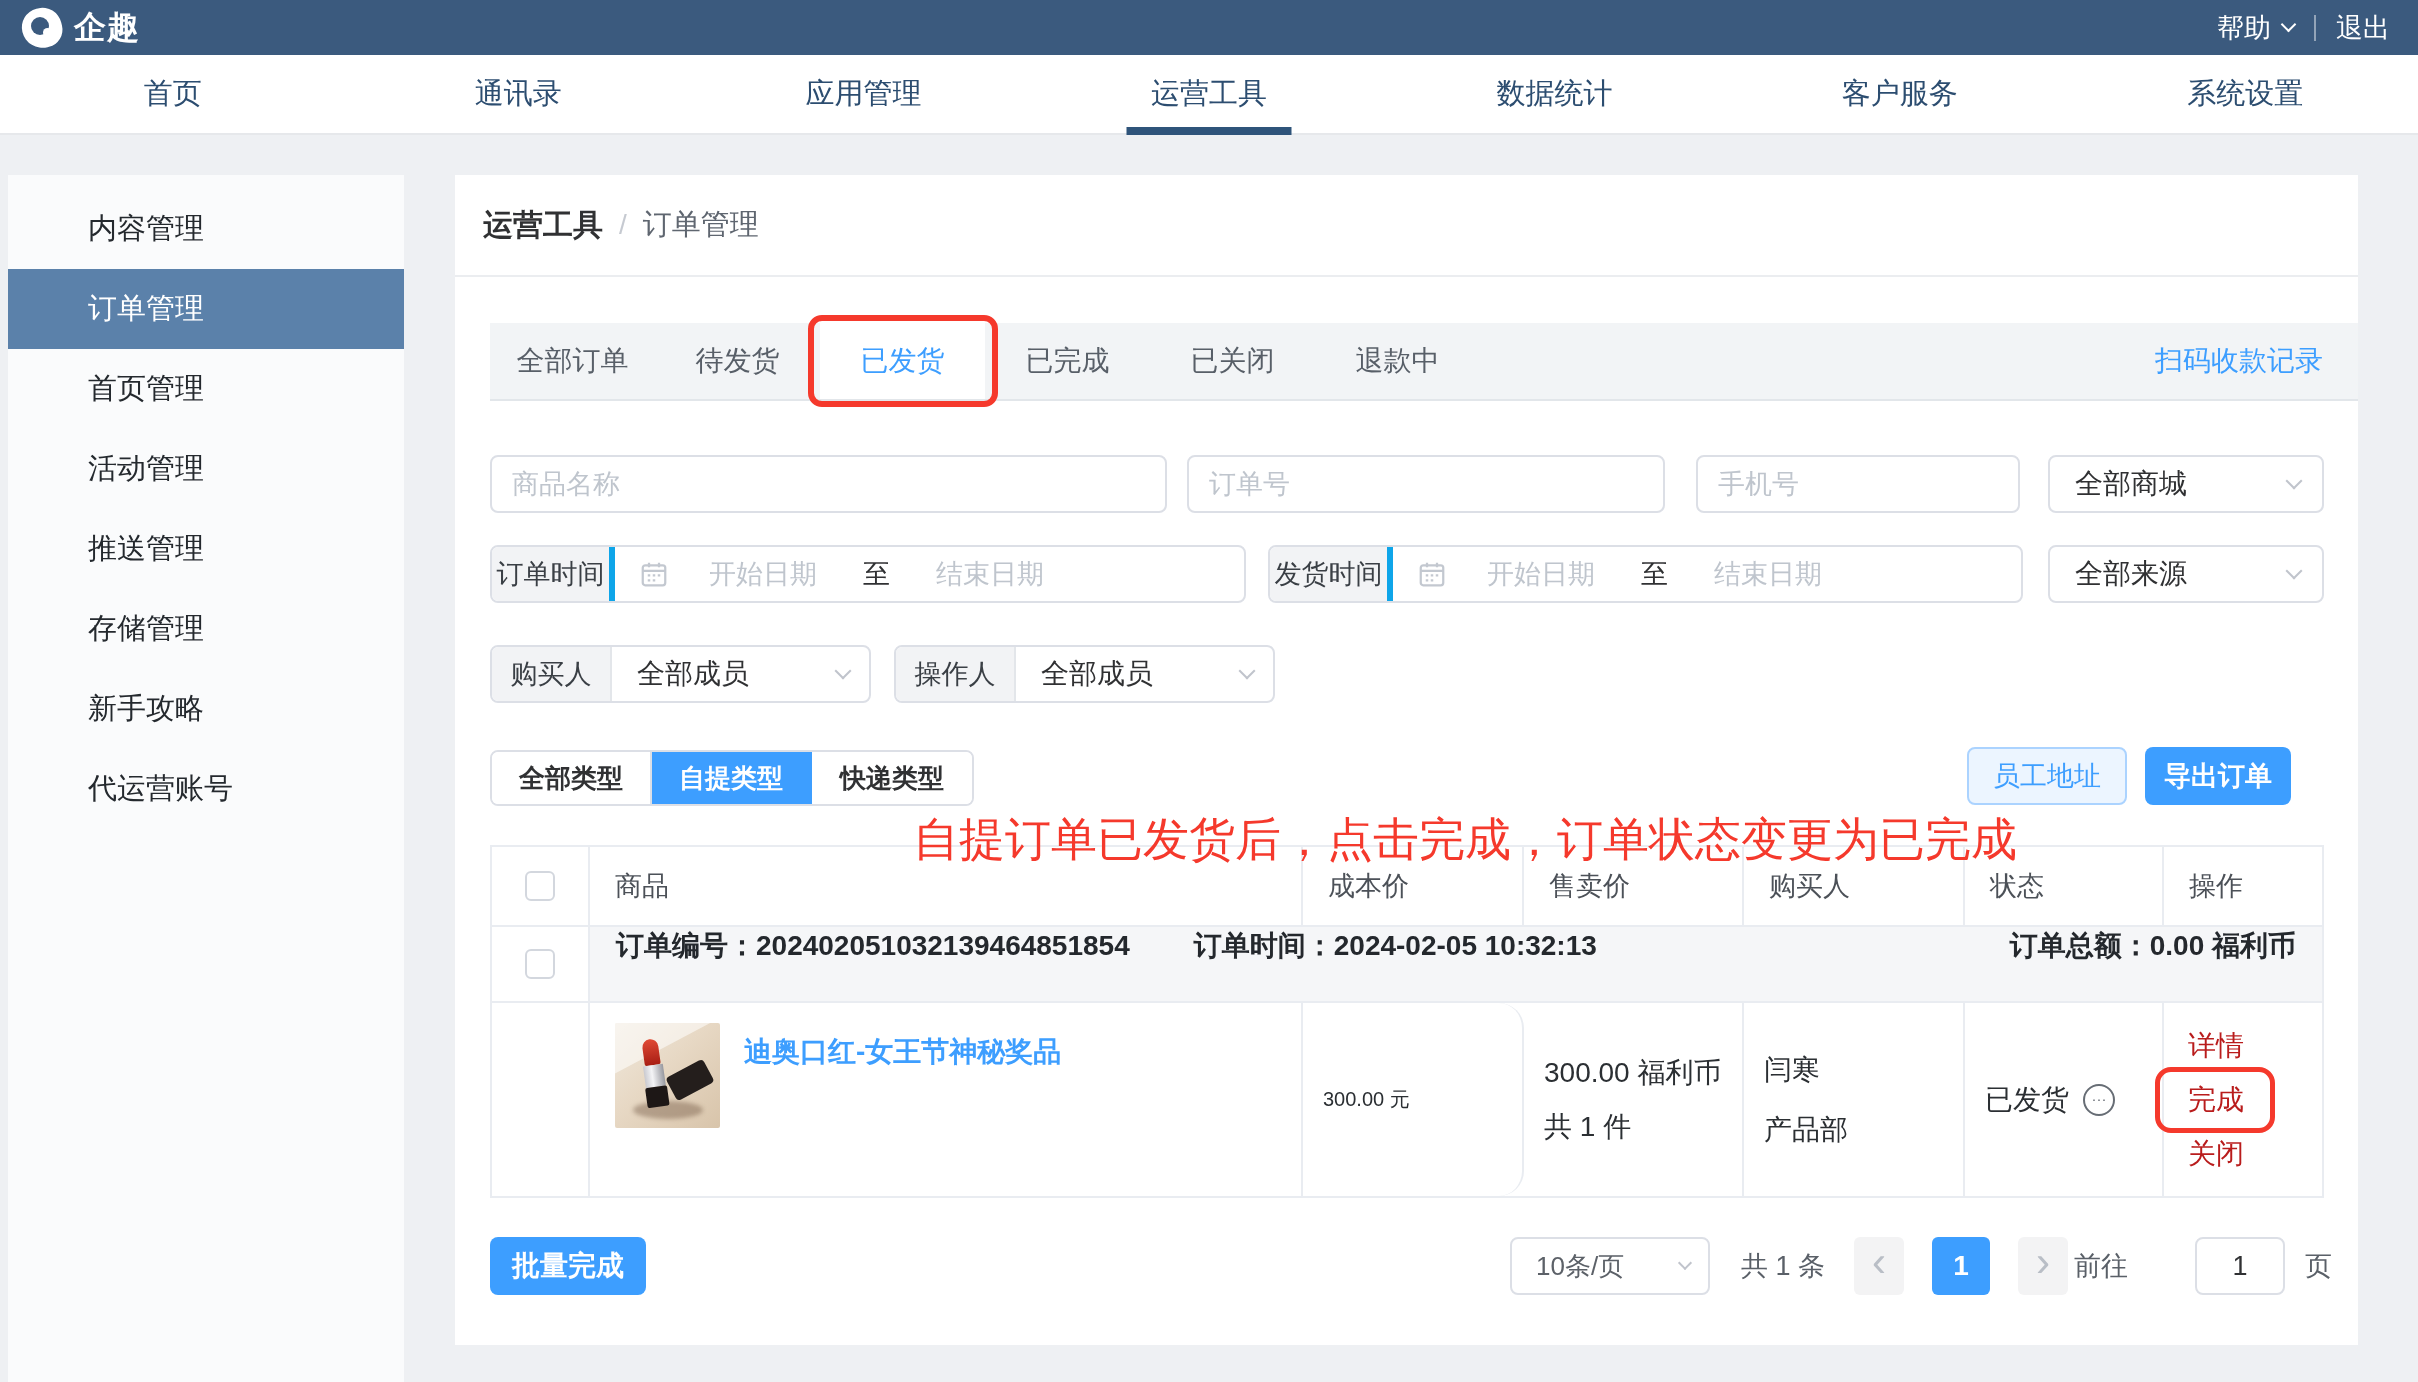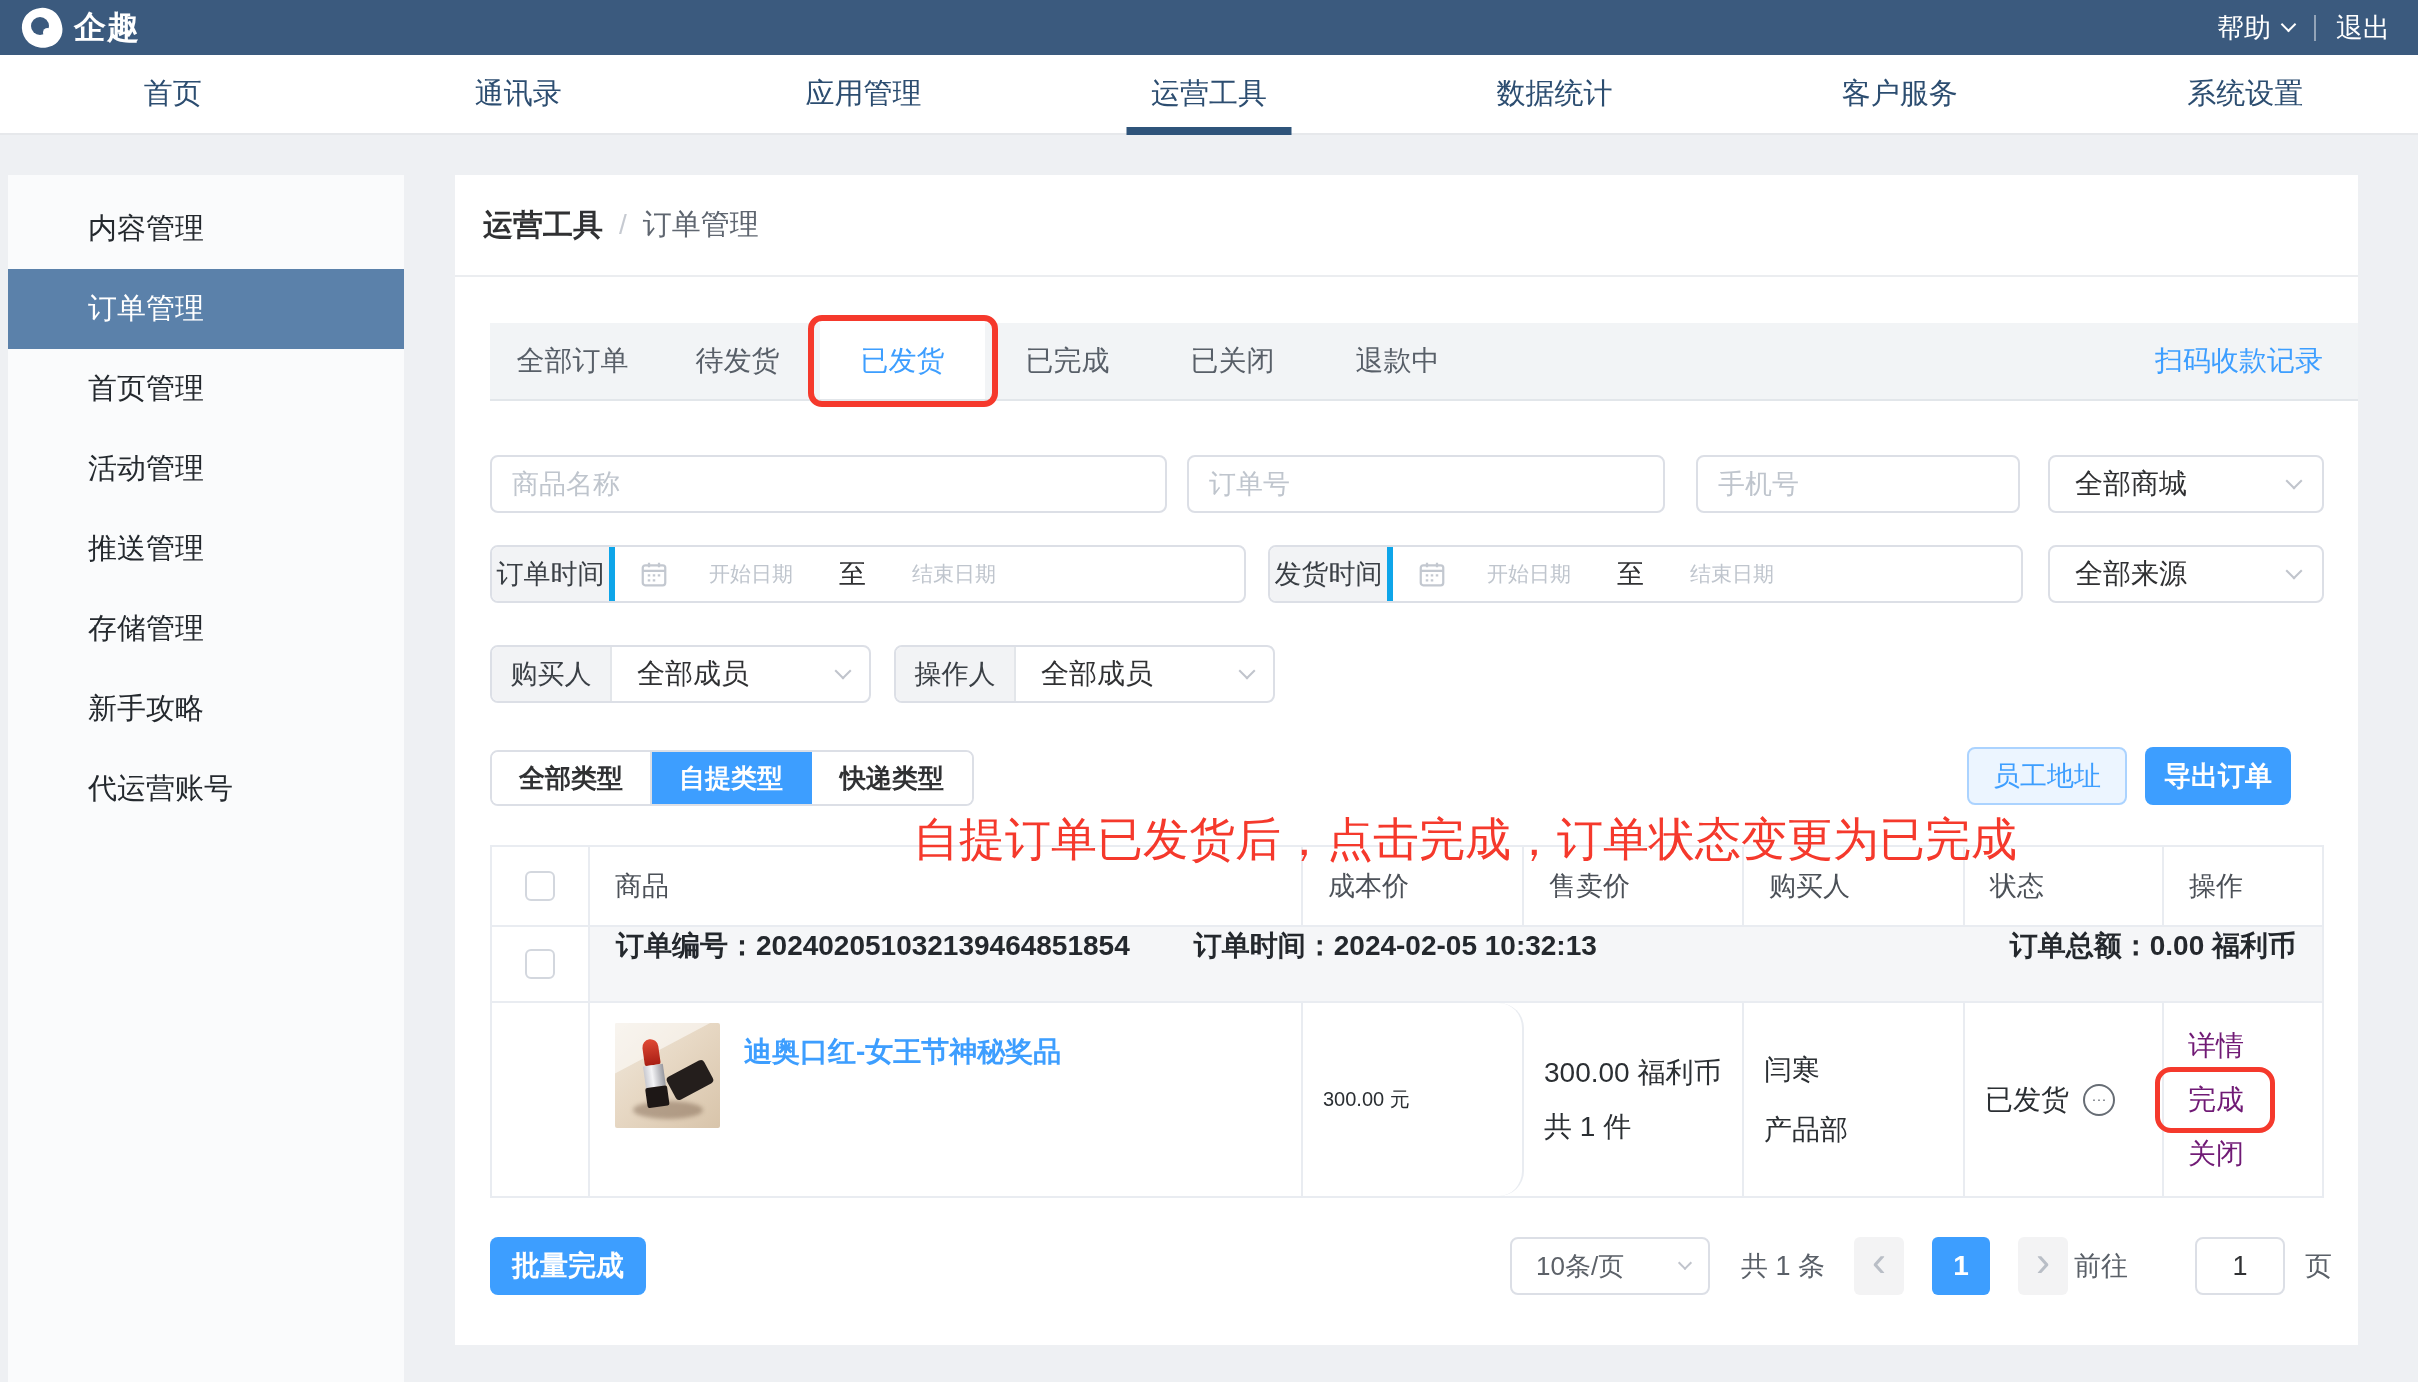--- a/index.html
+++ b/index.html
@@ -59,21 +59,21 @@
          font-size:28px; color:#303133; cursor:pointer; }
   #sel-mall   { left:1593px; top:280px; width:276px; }
   #sel-source { left:1593px; top:370px; width:276px; }
   .dgroup { position:absolute; height:58px; border:2px solid #dcdfe6; border-radius:8px; background:#fff;
             display:flex; align-items:stretch; overflow:hidden; }
   #dg-order { left:35px; top:370px; width:756px; }
   #dg-ship  { left:813px; top:370px; width:755px; }
   .dg-label { width:123px; background:#f2f3f5; border-right:6px solid #0ea5e9; display:flex; align-items:center; justify-content:center; font-size:27px; color:#3a3f45; flex:none; }
   .dg-body { flex:1; display:flex; align-items:center; padding:0 16px 0 24px; }
   .cal { margin-right:40px; flex:none; }
-  .dg-ph { font-size:21px; color:#bfc5cd; cursor:pointer; }
+  .dg-ph { font-size:27px; color:#bfc5cd; cursor:pointer; }
   .dg-to { font-size:27px; color:#303133; margin:0 46px; }
   .mgroup { position:absolute; height:58px; border:2px solid #dcdfe6; border-radius:8px; background:#fff;
             display:flex; align-items:stretch; overflow:hidden; }
   #mg-buyer    { left:35px; top:470px; width:381px; }
   #mg-operator { left:439px; top:470px; width:381px; }
   .mg-label { width:120px; background:#f2f3f5; border-right:2px solid #e3e6ea; display:flex; align-items:center; justify-content:center; font-size:27px; color:#3a3f45; flex:none; }
   .mg-body { flex:1; display:flex; align-items:center; justify-content:space-between; padding:0 20px 0 25px; font-size:28px; color:#303133; cursor:pointer; }
   
   .typetabs { position:absolute; left:35px; top:575px; height:56px; display:flex; border:2px solid #dcdfe6; border-radius:8px; overflow:hidden; }
   .ttab { width:160px; display:flex; align-items:center; justify-content:center; font-size:26px; color:#303133; background:#fff; border-right:2px solid #dcdfe6; cursor:pointer; font-weight:600; }
@@ -109,21 +109,21 @@
   .lip .base { width:22px; height:20px; background:#1d1716; border-radius:2px; }
   .lip-cap { position:absolute; left:62px; top:36px; width:26px; height:42px; background:#241e1c; border-radius:4px; transform:rotate(62deg); }
   .pname { font-size:28px; color:#3d9eff; font-weight:600; margin-top:10px; cursor:pointer; }
   .pc2 { display:flex; align-items:center; padding-left:20px; font-size:20px; color:#2b2f33;border-radius:25px; }
   .pc3 { display:flex; flex-direction:column; justify-content:center; padding-left:20px; font-size:28px; color:#2b2f33; gap:16px; }
   .pc4 { display:flex; flex-direction:column; justify-content:center; padding-left:20px; font-size:28px; color:#2b2f33; gap:22px; }
   .pc5 { display:flex; align-items:center; padding-left:20px; font-size:28px; color:#2b2f33; gap:14px; }
   .stat-ic { width:32px; height:32px; border:2px solid #676d75; border-radius:50%; display:flex; align-items:center; justify-content:center; cursor:pointer; }
   .stat-ic::after { content:"···"; font-size:15px; color:#676d75; line-height:1; margin-top:-3px; letter-spacing:0; }
   .pc6 { display:flex; flex-direction:column; justify-content:center; padding-left:24px; gap:16px; font-size:28px; position:relative; }
-  .oplink { color:#701a75; cursor:pointer; width:max-content; }
+  .oplink { color:#b91c1c; cursor:pointer; width:max-content; }
   .redbox-complete { position:absolute; left:1663px; top:220px; width:120px; height:66px; border:5px solid #f5392c; border-radius:16px; z-index:6; pointer-events:none; }
   
   .batch { position:absolute; left:35px; top:1062px; width:156px; height:58px; background:#3d9eff; border-radius:8px; color:#fff; font-size:28px; display:flex; align-items:center; justify-content:center; cursor:pointer; font-weight:600; }
   .psize { position:absolute; left:1055px; top:1062px; width:200px; height:58px; border:2px solid #dcdfe6; border-radius:8px; background:#fff; display:flex; align-items:center; justify-content:space-between; padding:0 18px 0 24px; font-size:26px; color:#5c6168; cursor:pointer; }
   .psize .chev { width:10px; height:10px; }
   .ptotal { position:absolute; left:1286px; top:1062px; height:58px; line-height:58px; font-size:27px; color:#5a6068; }
   .pbtn { position:absolute; top:1062px; width:50px; height:58px; background:#f3f3f4; border-radius:6px; display:flex; align-items:center; justify-content:center; color:#b9bec6; cursor:pointer; }
   .pprev { left:1399px; } .pnext { left:1563px; }
   .pbtn::after { font-size:42px; line-height:1; margin-top:-8px; }
   .pprev::after { content:"‹"; } .pnext::after { content:"›"; }

